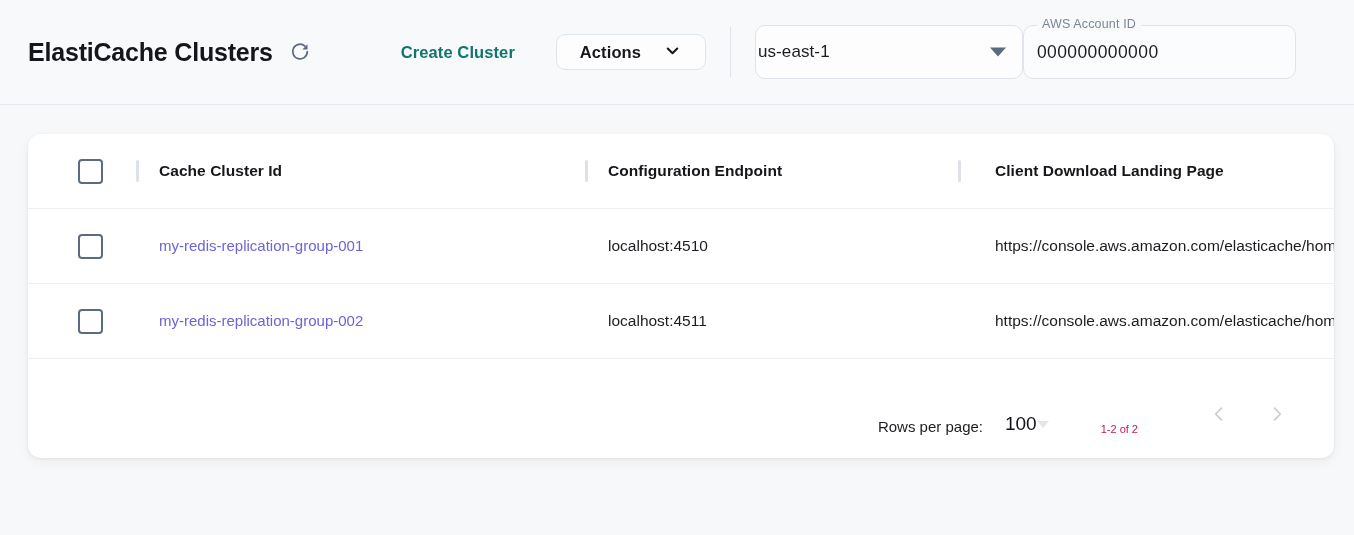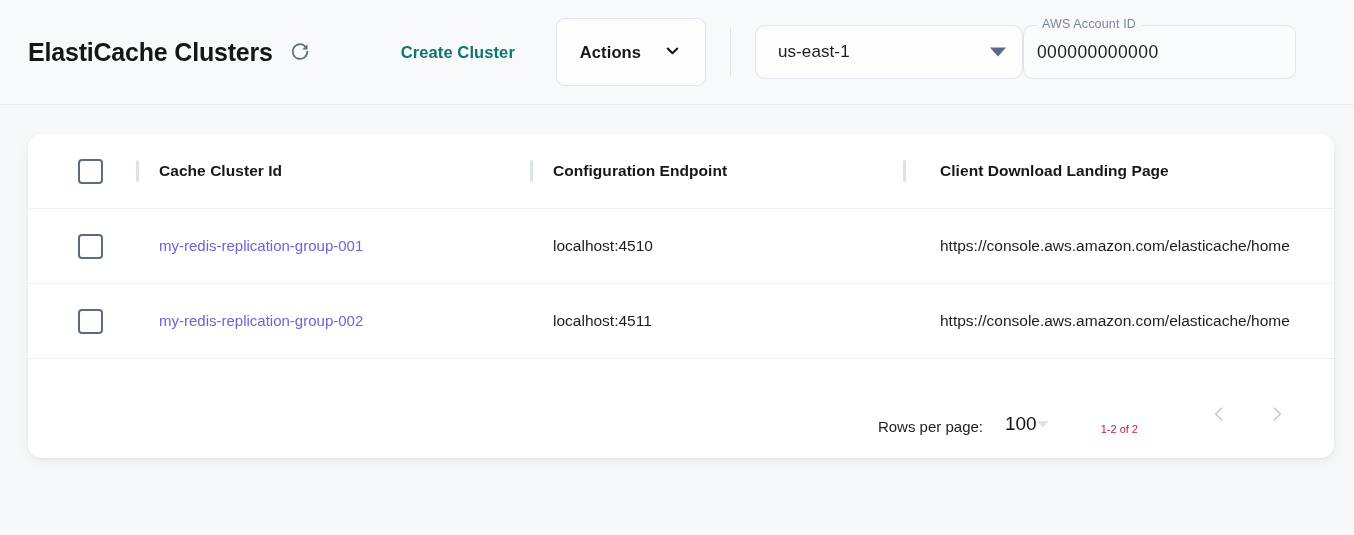--- a/index.html
+++ b/index.html
@@ -57,21 +57,21 @@
     font-weight: 600;
     color: #0f766e;
     letter-spacing: 0.1px;
     cursor: pointer;
     padding: 8px 6px;
     white-space: nowrap;
   }
 
   .actions-btn {
     margin-left: 35px;
-    height: 68px;
+    height: 36px;
     min-width: 150px;
     box-sizing: border-box;
     background: #fdfdfe;
     border: 1px solid #dfe3ea;
     border-radius: 9px;
     display: flex;
     align-items: center;
     justify-content: center;
     gap: 22px;
     padding: 0 20px;
@@ -96,21 +96,21 @@
   .region-select {
     position: relative;
     width: 268px;
     height: 54px;
     box-sizing: border-box;
     background: #fdfdfe;
     border: 1px solid #dfe3ea;
     border-radius: 10px;
     display: flex;
     align-items: center;
-    padding: 0 22px;
+    padding: 0 2px;
     cursor: pointer;
   }
   .region-select .value {
     font-size: 17px;
     color: #1b1d21;
     letter-spacing: 0.1px;
   }
   .region-select .caret {
     position: absolute;
     right: 16px;
@@ -203,21 +203,21 @@
   }
 
   .cell {
     box-sizing: border-box;
     padding-left: 20px;
     font-size: 15.5px;
     color: #1b1d21;
     white-space: nowrap;
     overflow: hidden;
   }
-  .col-id   { width: 391px; flex: none; }
+  .col-id   { width: 446px; flex: none; }
   .col-endp { width: 370px; flex: none; }
   .col-url  { flex: 1 1 auto; min-width: 0; padding-left: 34px; }
 
   .trow.head .cell {
     font-weight: 700;
     font-size: 15.5px;
     color: #15171a;
     letter-spacing: 0.05px;
   }
 

